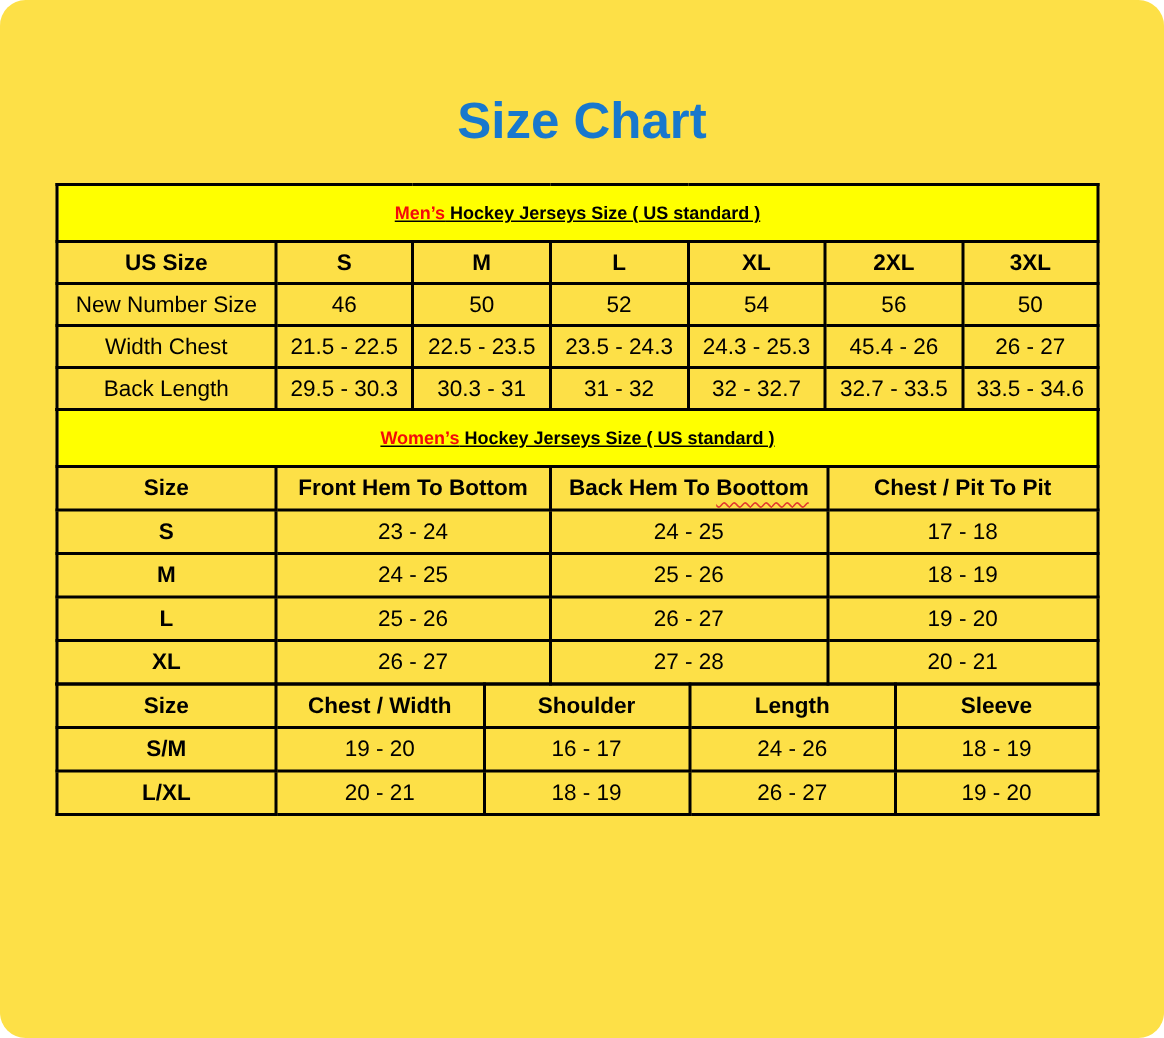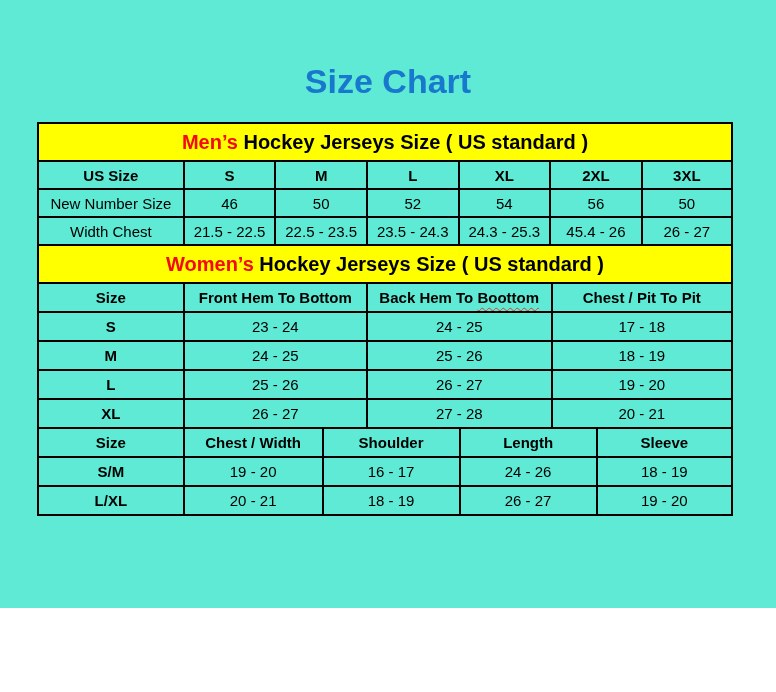--- a/index.html
+++ b/index.html
@@ -1,27 +1,27 @@
 <!DOCTYPE html>
 <html><head>
 <meta charset="utf-8">
 <style>
   html,body{margin:0;padding:0;background:#ffffff;}
-  .page{position:relative;width:776px;height:608px;background:#5eead4;overflow:hidden;
-        font-family:"Liberation Sans","DejaVu Sans",sans-serif;color:#000;}
+  .page{position:relative;width:776px;height:692px;background:#fde047;overflow:hidden;
+        font-family:"Liberation Sans","DejaVu Sans",sans-serif;color:#000;border-radius:17px;}
   .page-title{position:absolute;left:0;right:0;top:62px;text-align:center;
         font-size:34px;font-weight:bold;color:#1878CD;letter-spacing:0px;}
   .tables-wrap{position:absolute;left:37px;top:122px;width:696px;}
   table.size-table{width:100%;border-collapse:collapse;table-layout:fixed;}
   table.size-table + table.size-table{margin-top:-2px;}
   .size-table td{border:2px solid #000;text-align:center;vertical-align:middle;
         font-size:15px;padding:0 2px;overflow:hidden;white-space:nowrap;}
   .size-table tr{height:28px;}
   .size-table tr.band{height:38px;}
-  .size-table tr.band td{background:#FFFF00;font-weight:bold;font-size:20px;}
+  .size-table tr.band td{background:#FFFF00;font-weight:bold;font-size:12px;text-decoration:underline;}
   .size-table tr.band .accent{color:#F40A0A;}
   .size-table tr.hdr td{font-weight:bold;margin-left:45px;}
   .size-table td.c0b{font-weight:bold;}
   .womens-t tr,.youth-t tr{height:29px;}
   .womens-t tr.band,.youth-t tr.band{height:38px;}
   .sq{text-decoration-line:underline;text-decoration-style:wavy;
       text-decoration-color:#E23A2E;text-decoration-thickness:1px;
       text-underline-offset:4px;text-decoration-skip-ink:none;}
 </style>
 </head>
@@ -63,20 +63,29 @@
             <td>50</td>
           </tr>
           <tr>
             <td>Width Chest</td>
             <td>21.5 - 22.5</td>
             <td>22.5 - 23.5</td>
             <td>23.5 - 24.3</td>
             <td>24.3 - 25.3</td>
             <td>45.4 - 26</td>
             <td>26 - 27</td>
+          </tr>
+          <tr>
+            <td>Back Length</td>
+            <td>29.5 - 30.3</td>
+            <td>30.3 - 31</td>
+            <td>31 - 32</td>
+            <td>32 - 32.7</td>
+            <td>32.7 - 33.5</td>
+            <td>33.5 - 34.6</td>
           </tr>
         </tbody>
       </table>
     <table class="size-table womens-t">
         <colgroup>
           <col style="width:21%">
           <col style="width:26.4%">
           <col style="width:26.6%">
           <col style="width:26%">
         </colgroup>

